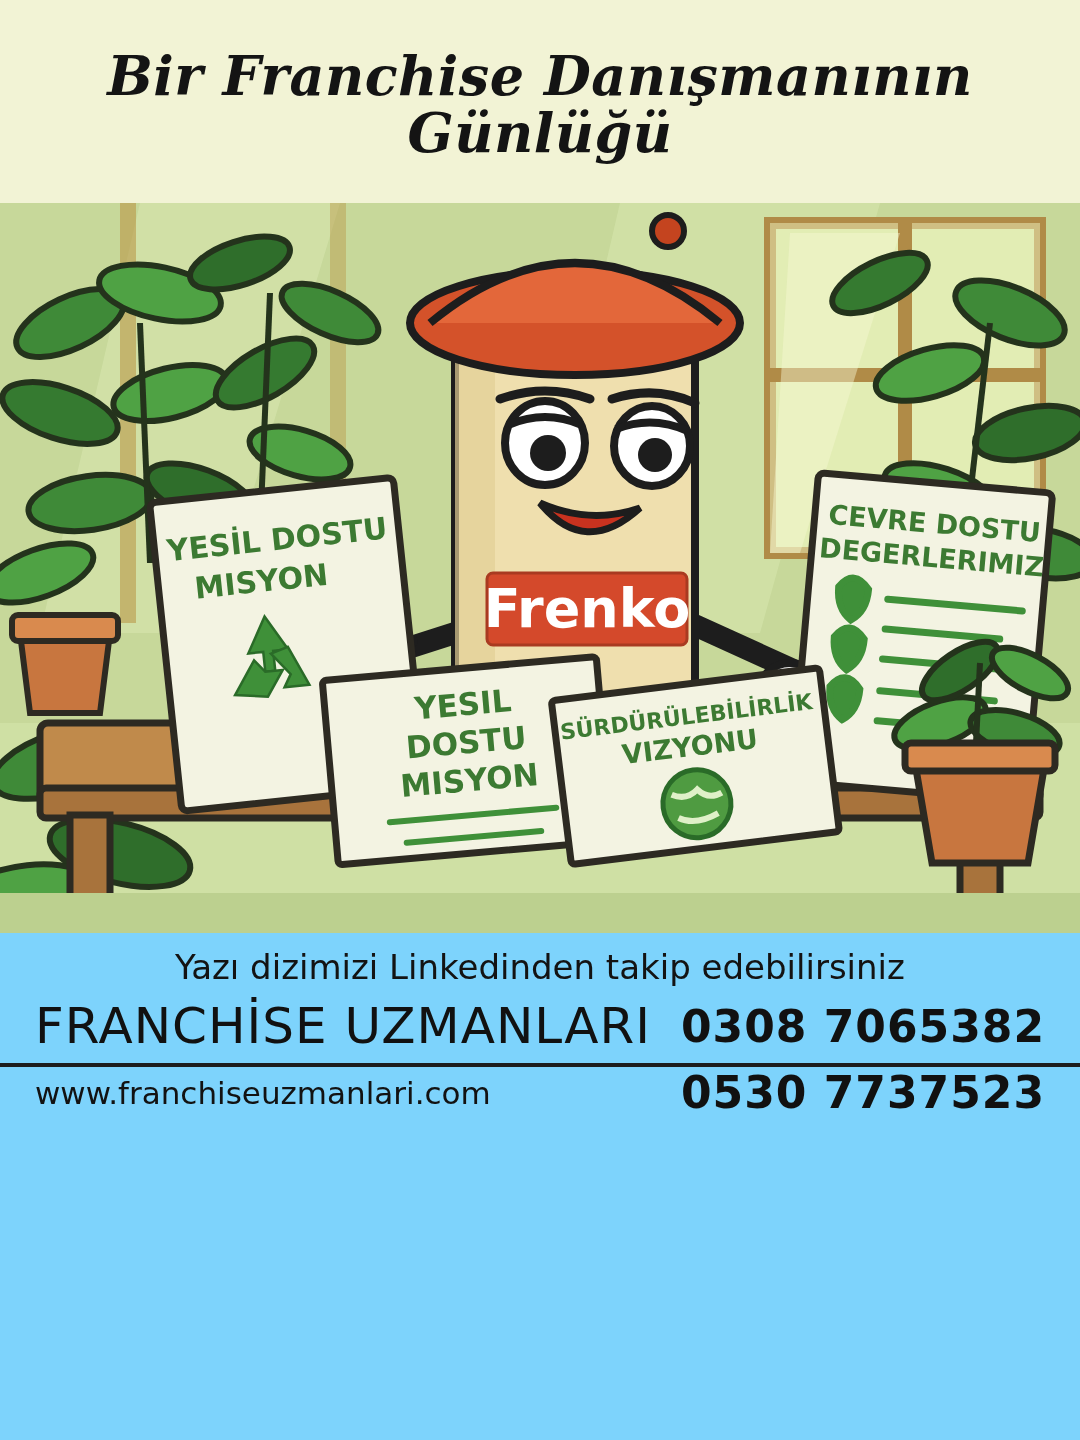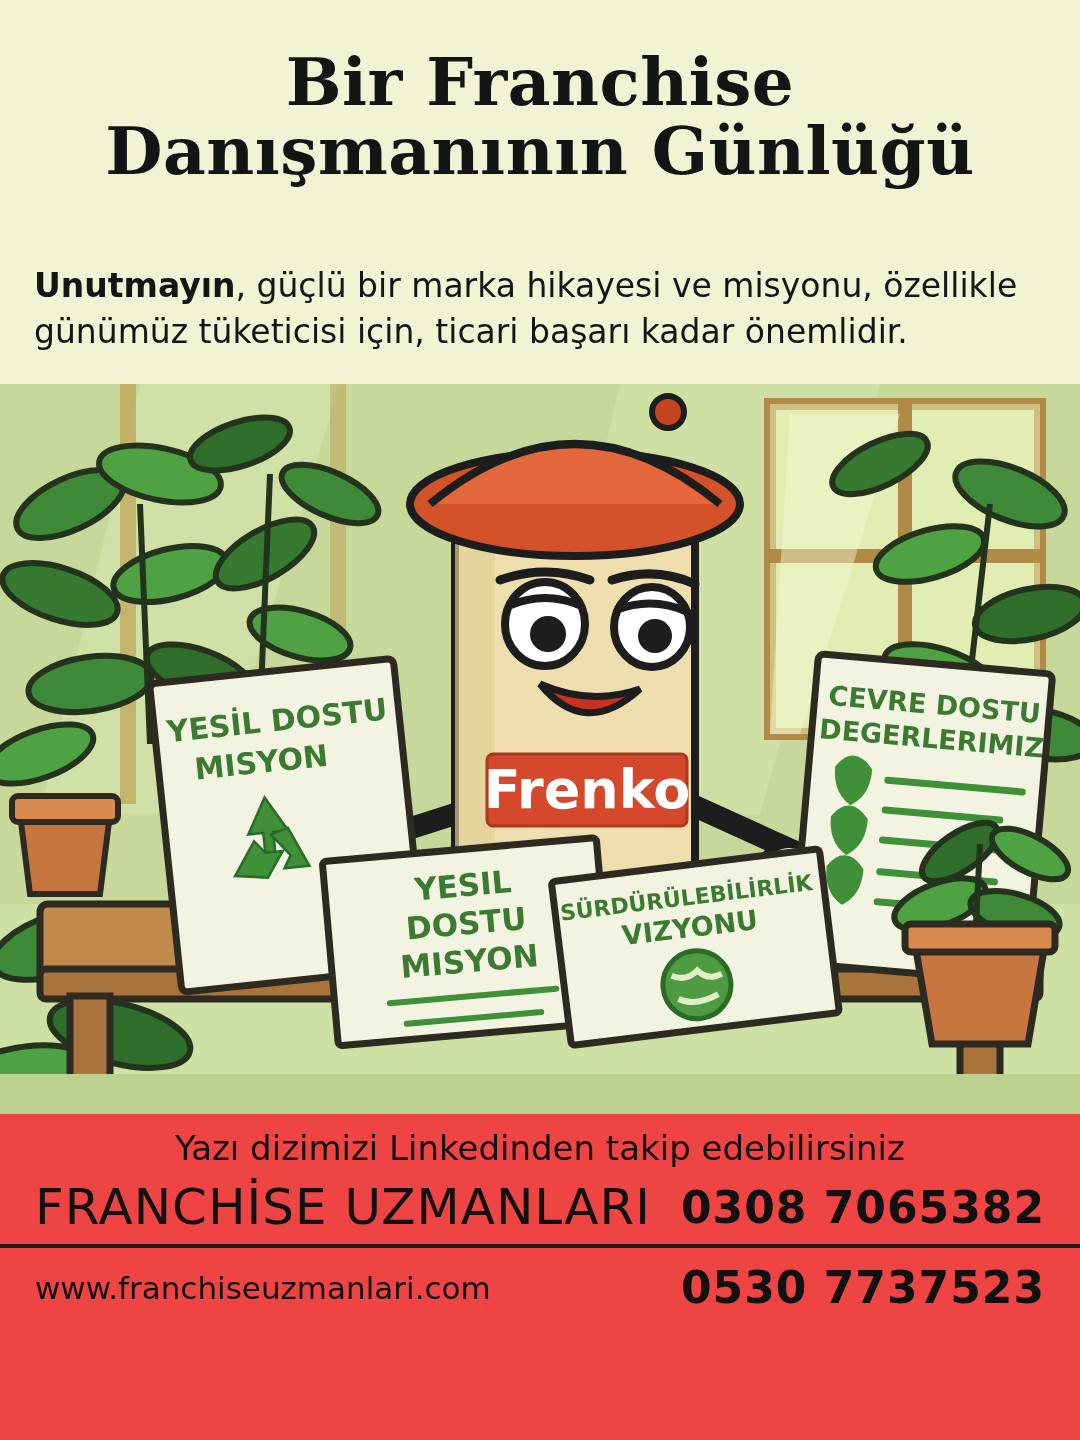--- a/index.html
+++ b/index.html
@@ -9,22 +9,23 @@
     font-family:"DejaVu Sans", sans-serif;
     overflow:hidden;
     position:relative;
   }
   .page{width:1080px;height:1440px;position:relative;display:flex;flex-direction:column;}
 
   
   .header{padding:48px 30px 0 30px;text-align:center;}
   .script-title{
     font-family:"DejaVu Serif", serif;
+    font-style:italic;
     font-weight:bold;
-    font-size:66px;
+    font-size:54px;
     letter-spacing:0.5px;
     color:#141414;
     line-height:1.05;
     margin:0 0 14px 0;
   }
   .subtitle{
     font-size:32px;
     color:#1b1b1b;
     line-height:1.35;
     margin:0 auto;
@@ -48,21 +49,21 @@
     height:730px;
     margin-top:28px;
     overflow:hidden;
     background:#cfdca6;
   }
   .illu-svg{display:block;width:1080px;height:730px;}
 
   
   .footer{
     flex:1;
-    background:#ef4444;
+    background:#7dd3fc;
     display:flex;
     flex-direction:column;
     align-items:center;
     position:relative;
   }
   .footer-follow{
     font-size:34px;
     color:#131313;
     margin-top:14px;
     text-align:center;
@@ -88,21 +89,20 @@
     color:#111;
   }
   .rule{
     width:1080px;height:4px;background:#1d1d1d;margin-top:8px;
   }
   .footer-row2{
     width:1010px;
     display:flex;
     justify-content:space-between;
     align-items:center;
-    margin-top:14px;
   }
   .site{
     font-size:31px;
     color:#121212;
   }
   .phone2{
     font-weight:bold;
     font-size:44px;
     letter-spacing:1px;
     color:#111;
@@ -110,23 +110,20 @@
 </style>
 </head>
 <body>
 
 <div class="page">
 
   <div class="header">
     <div class="script-title">Bir Franchise Danışmanının Günlüğü</div>
   </div>
 
-  <div class="lead">
-    <span class="strong">Unutmayın</span><span>, güçlü bir marka hikayesi ve misyonu, özellikle günümüz tüketicisi için, ticari başarı kadar önemlidir.</span>
-  </div>
 
   <div class="illustration">
     <svg class="illu-svg" viewBox="0 0 1080 730" xmlns="http://www.w3.org/2000/svg">
       <defs>
         <clipPath id="frame">
             <rect x="0" y="0" width="1080" height="730"></rect>
           </clipPath>
       </defs>
       <g clip-path="url(#frame)">
 

